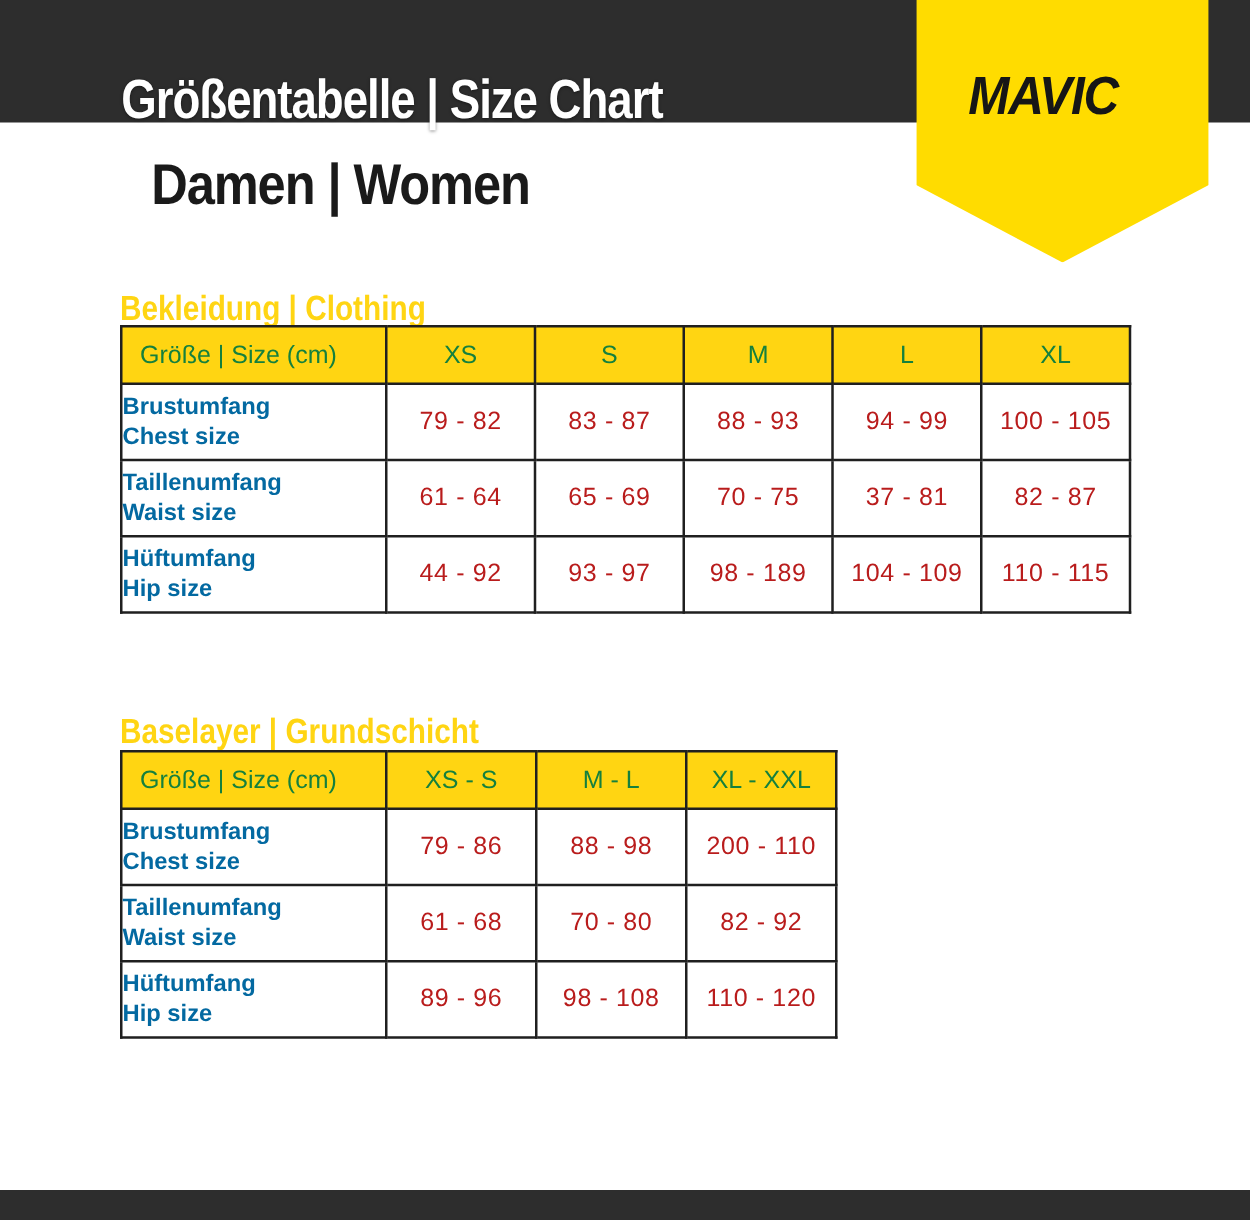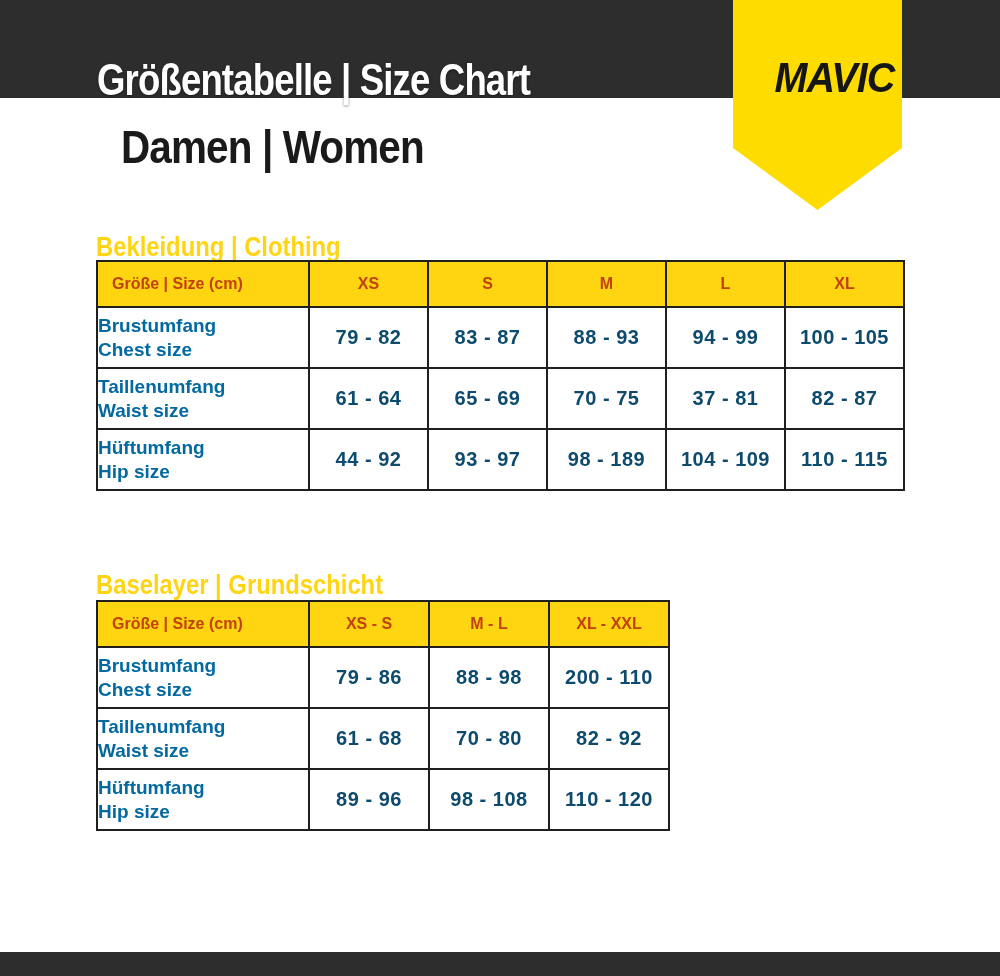--- a/index.html
+++ b/index.html
@@ -26,21 +26,21 @@
     transform:scaleX(0.83);transform-origin:left top;
     text-shadow:0 1px 3px rgba(0,0,0,0.45);
   }
   .subtitle{
     position:absolute;left:121px;top:124px;
     font-size:46px;line-height:46px;font-weight:bold;
     color:#1a1a1a;letter-spacing:-1px;white-space:nowrap;
     transform:scaleX(0.88);transform-origin:left top;
   }
   .pennant{
-    position:absolute;left:733px;top:0;width:169px;height:210px;
+    position:absolute;left:733px;top:0;width:234px;height:210px;
     background:#ffdc00;
     clip-path:polygon(0 0,100% 0,100% 70.5%,50% 100%,0 70.5%);
   }
   .brand{
     position:absolute;left:0;top:56px;width:203px;
     text-align:center;
     font-size:43px;line-height:43px;
     font-weight:bold;font-style:italic;
     color:#161616;letter-spacing:-1px;
     transform:scaleX(0.92);transform-origin:center top;
@@ -63,32 +63,32 @@
   table.t1{top:260px;width:807px;}
   table.t2{top:600px;width:572px;}
   table.size-table td{
     border:2px solid #1f1f1f;
     padding:0;
     vertical-align:middle;
   }
   tr.head td{
     background:#ffd512;
     height:44px;
-    font-size:16px;font-weight:bold;color:#c2410c;
+    font-size:20px;font-weight:normal;color:#15803d;
     text-align:center;
   }
   tr.head td.label-col{text-align:left;padding-left:14px;}
   tr.data td{height:59px;}
   td.label-cell{
     text-align:left;padding-left:14px;
     font-size:19px;font-weight:bold;color:#0369a1;line-height:24px;
   }
   td.value-cell{
     text-align:center;
-    font-size:20px;font-weight:bold;color:#0c4a6e;
+    font-size:20px;font-weight:normal;color:#b91c1c;
     letter-spacing:0.5px;
   }
 </style>
 </head>
 <body>
 
 <div class="frame">
 
   <div class="topbar"></div>
 

